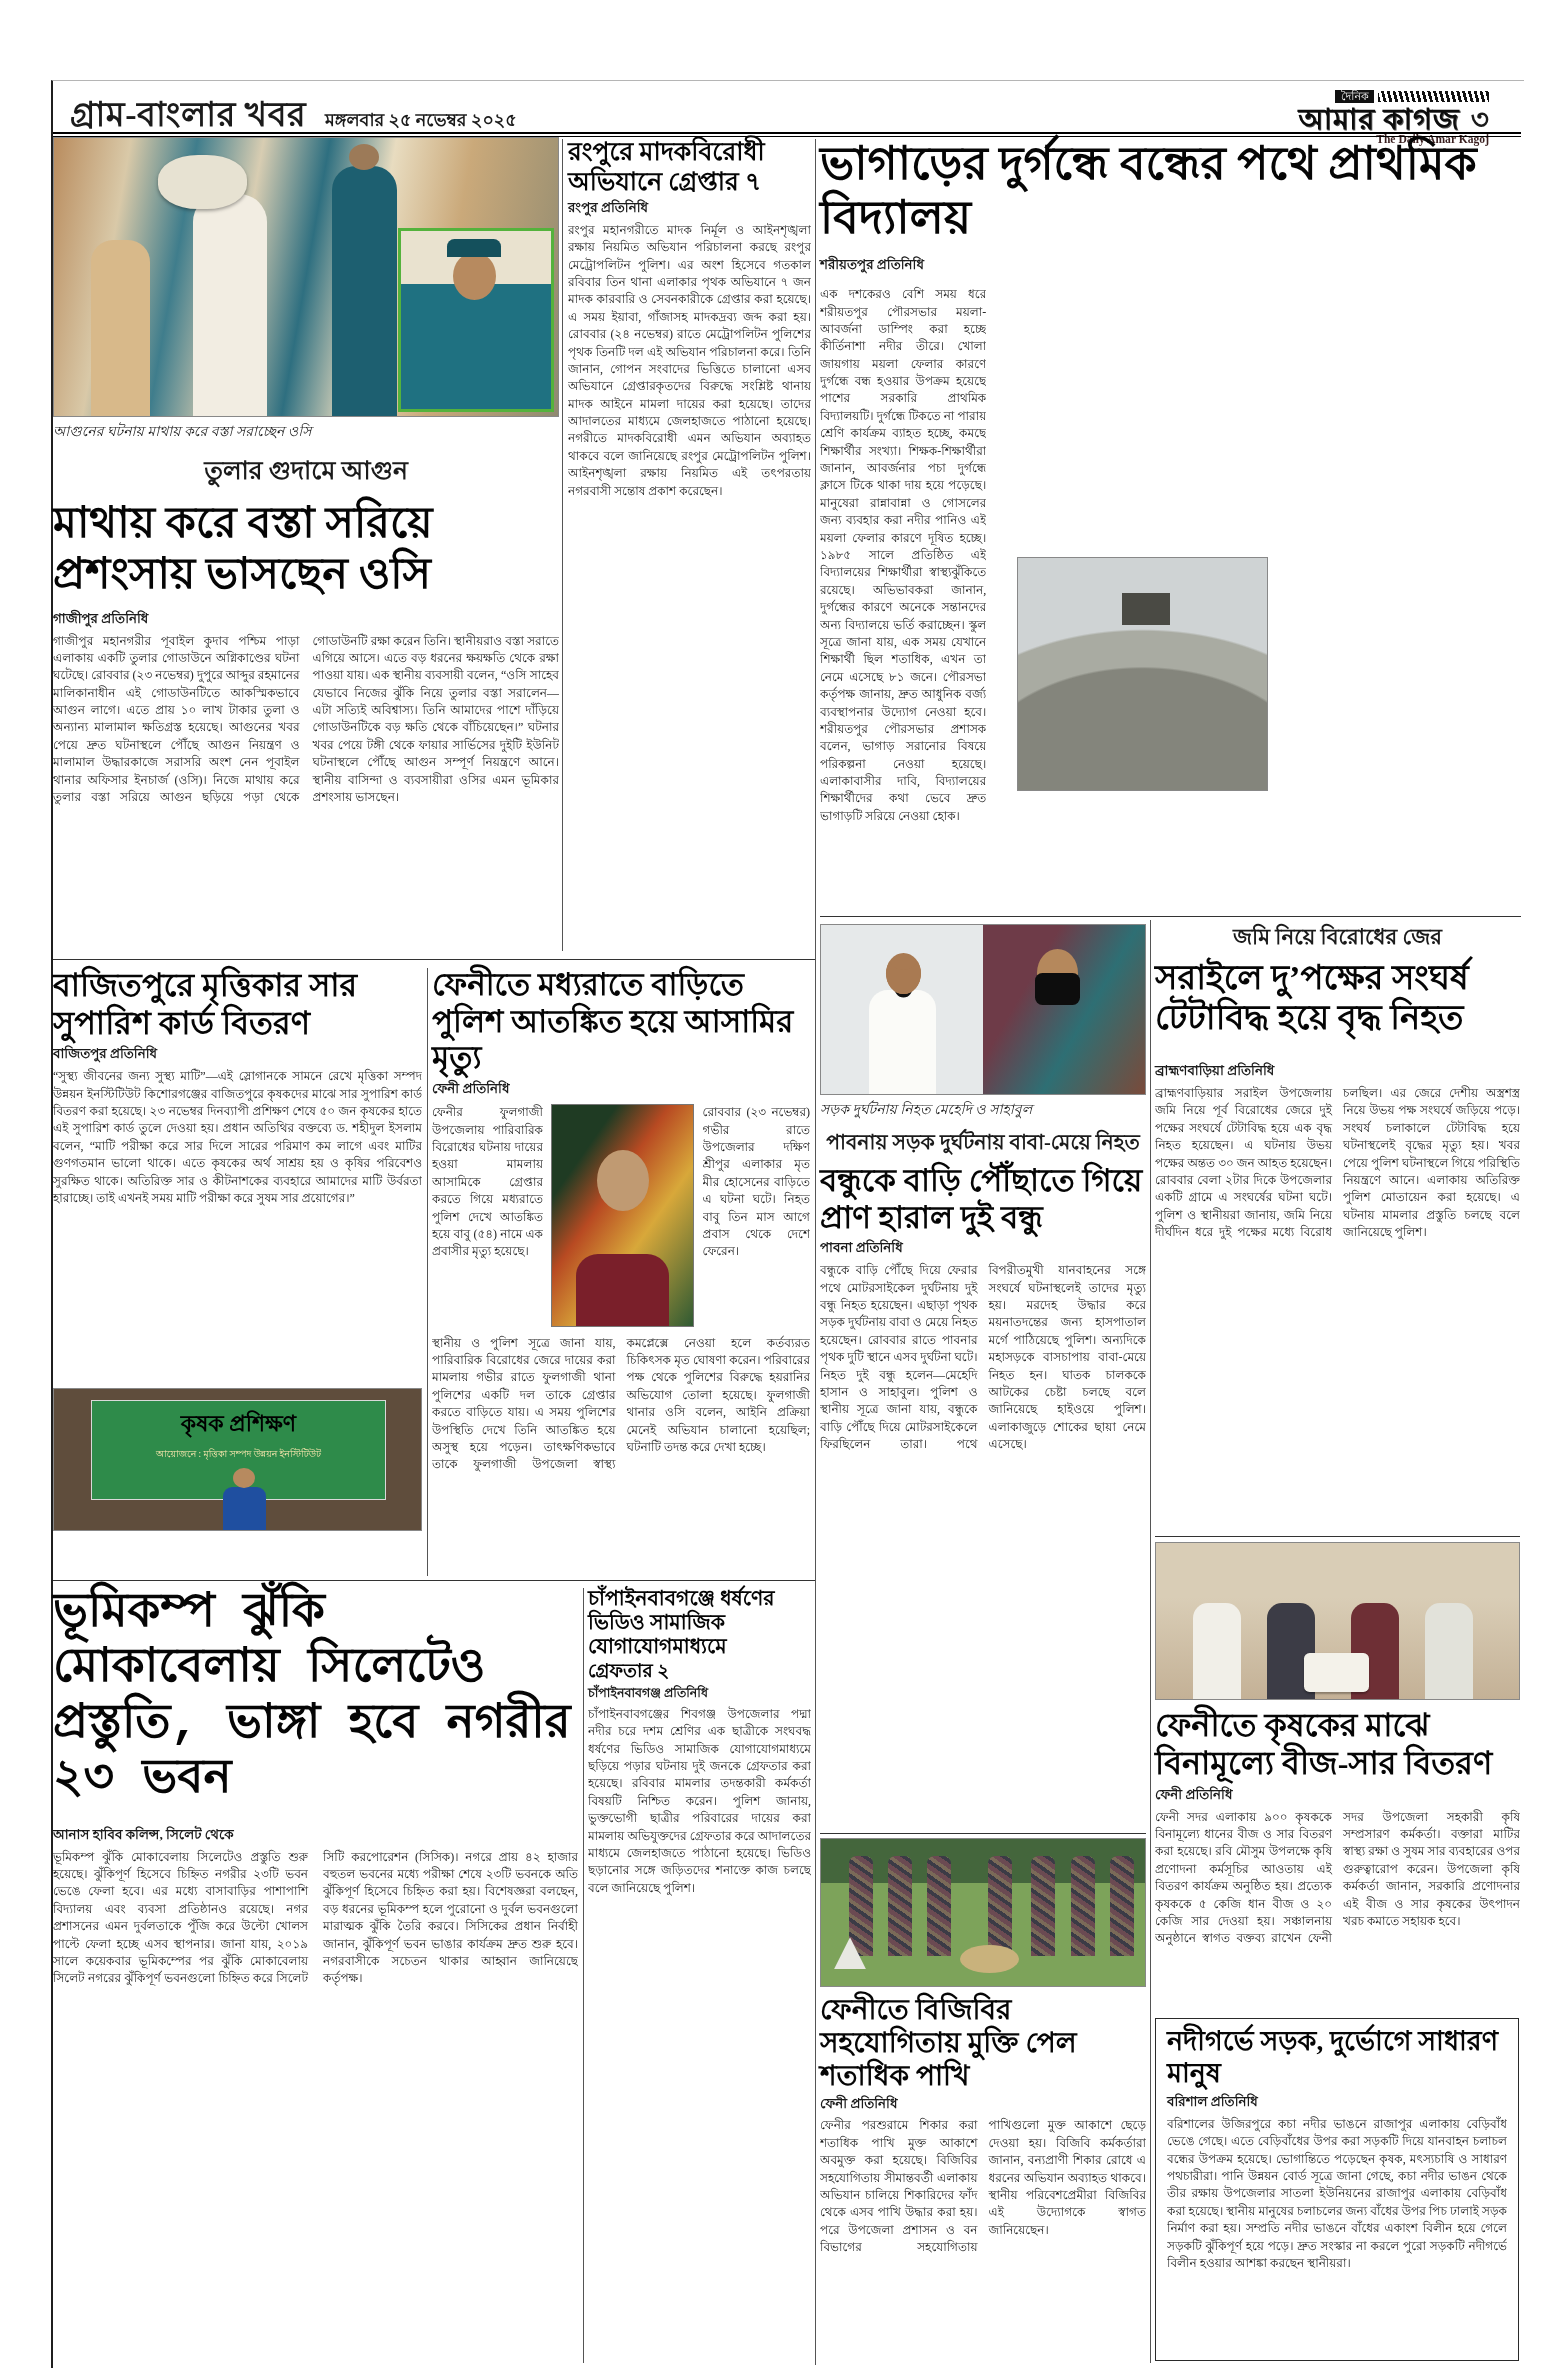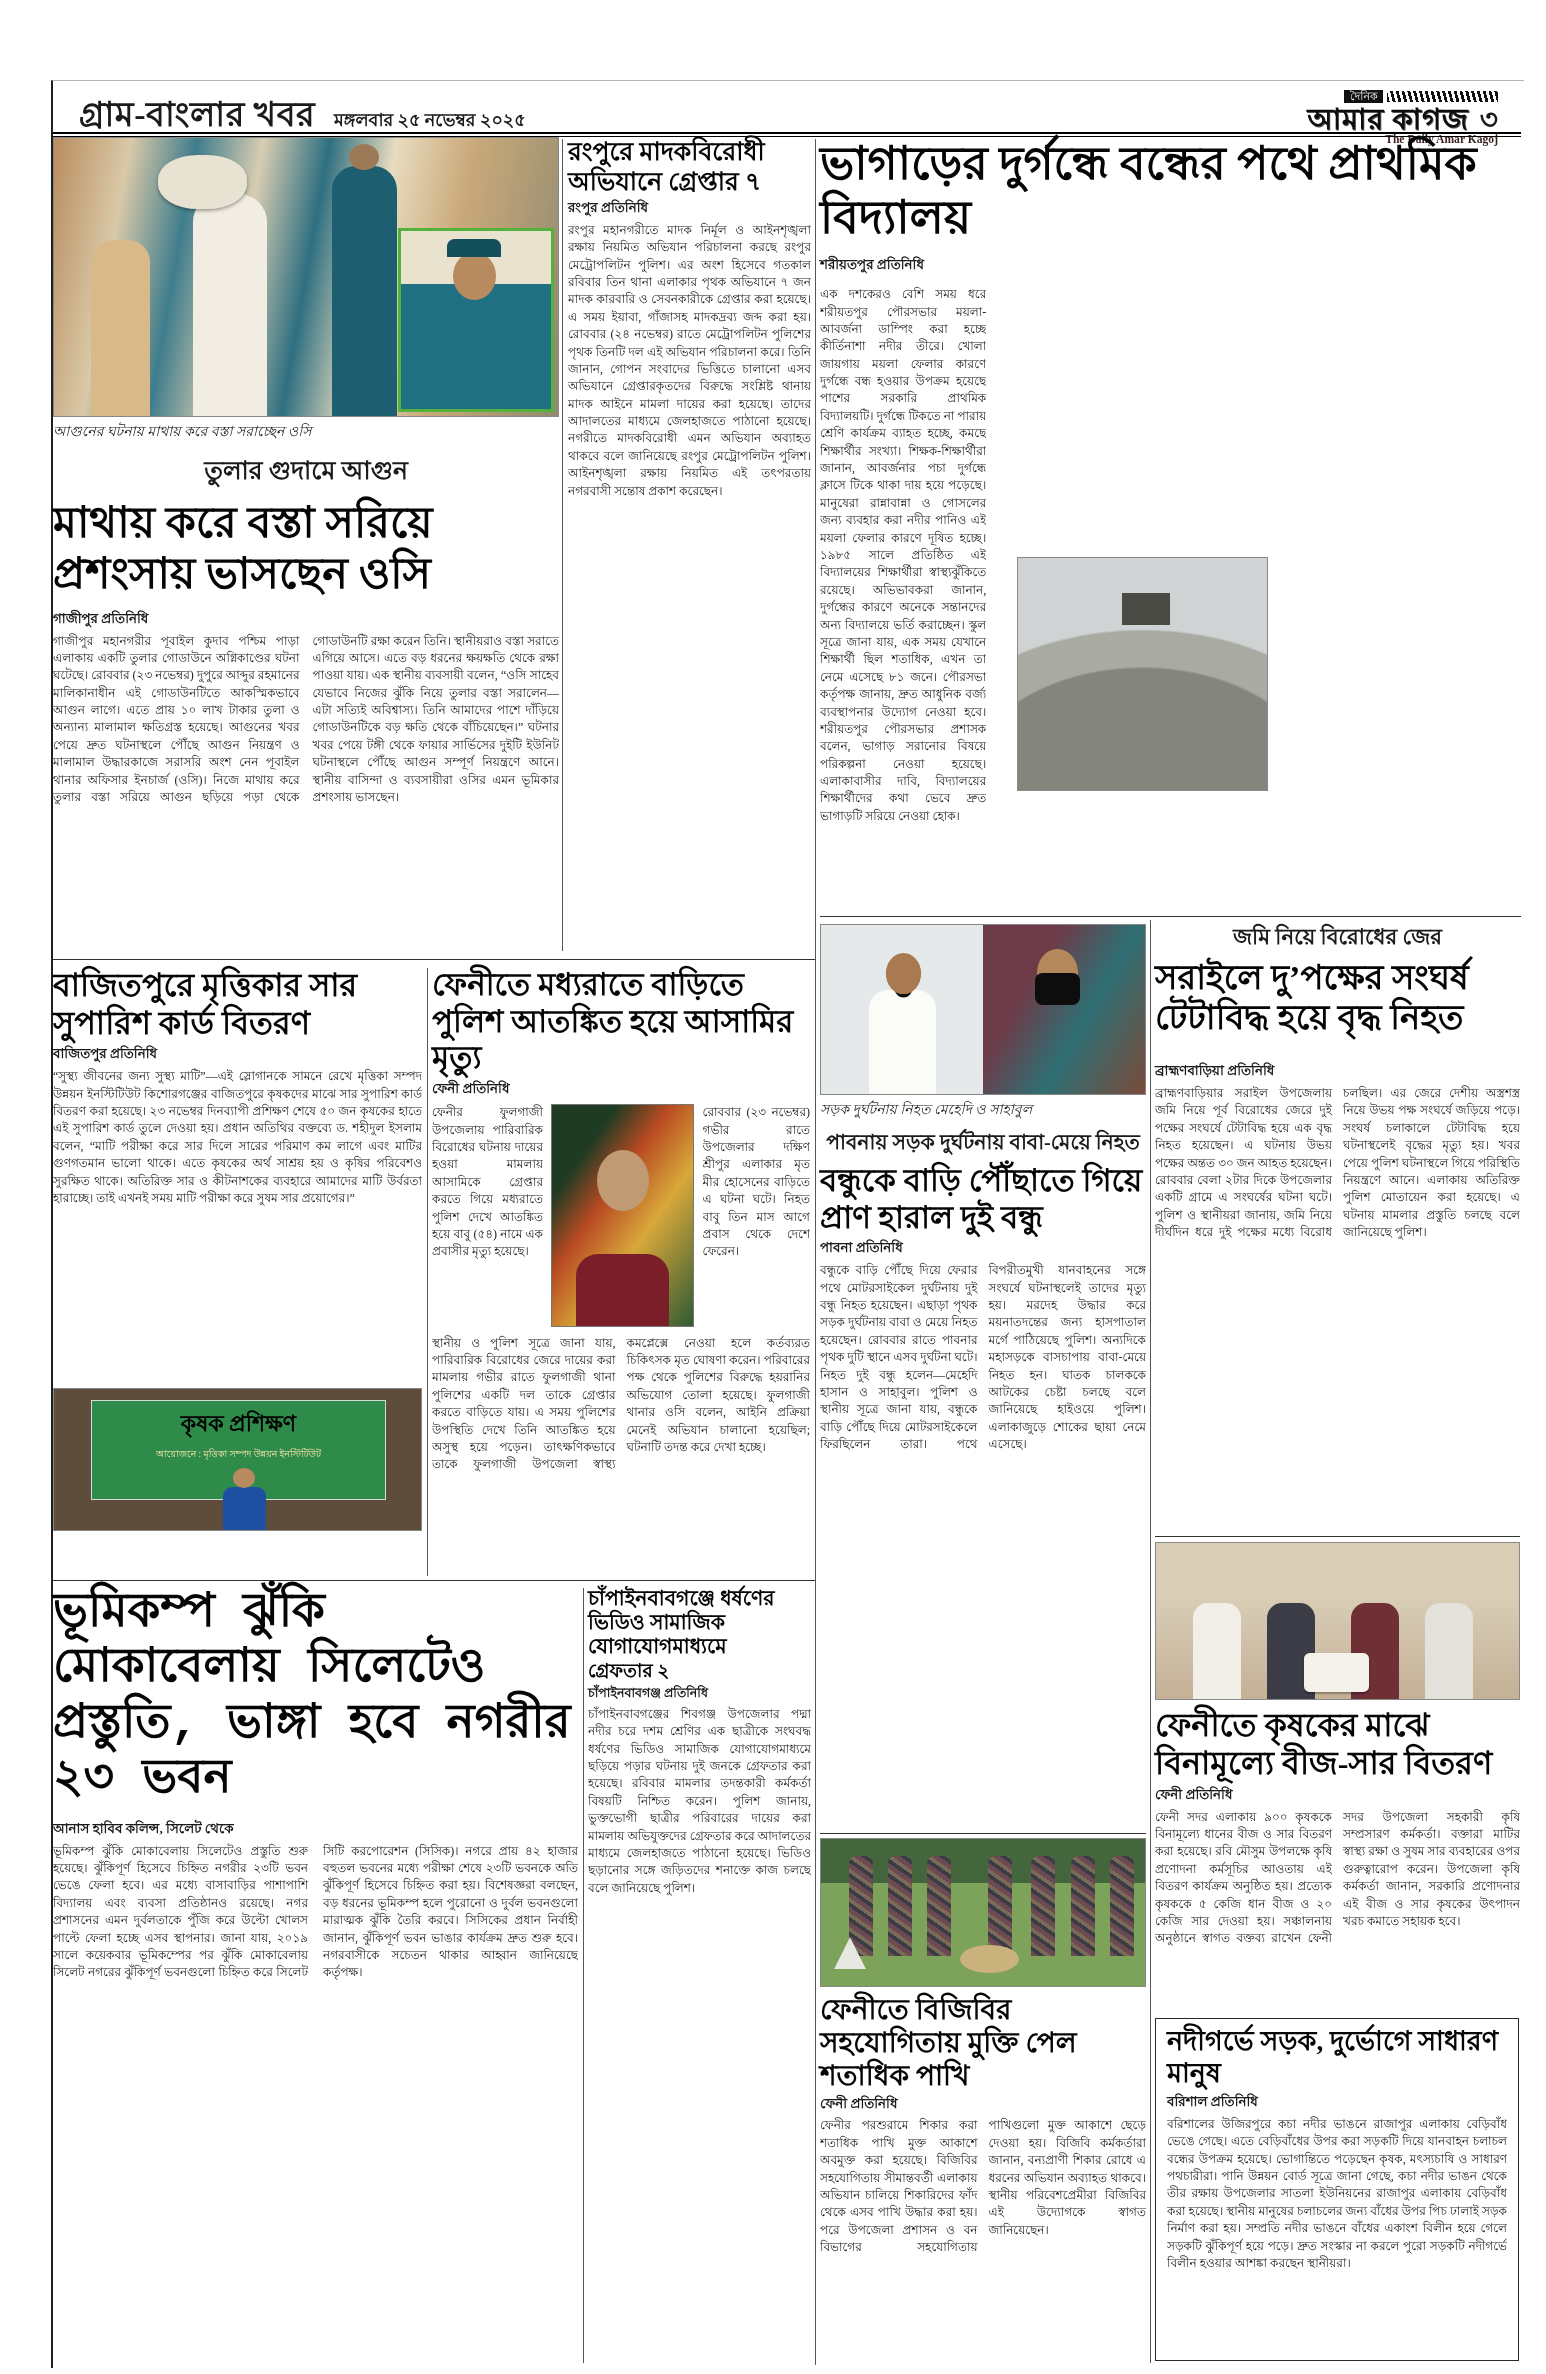--- a/index.html
+++ b/index.html
@@ -1,21 +1,21 @@
 <!DOCTYPE html>
 <html style="font-size:15px"><head>
 <meta charset="utf-8">
 <style>
   html,body{margin:0;padding:0;background:#ffffff;}
   #paper{position:relative;width:1546px;height:2375px;background:#ffffff;
          font-family:"Liberation Serif", serif;color:#1b1b1b;overflow:hidden;}
   .frame{position:absolute;left:51px;top:80px;width:1471px;height:2287px;
          border-left:2.3px solid #1f1f1f;border-top:1.4px solid #b5b5b5;}
   
-  .hdr{position:absolute;left:79px;top:88px;width:1447px;height:45px;}
+  .hdr{position:absolute;left:70px;top:88px;width:1447px;height:45px;}
   .hdr .sec{font-size:34px;font-weight:800;letter-spacing:0.5px;display:inline-block;}
   .hdr .dt{font-size:17.6px;font-weight:600;display:inline-block;margin-left:15px;}
   .brand{position:absolute;right:28px;top:0;text-align:right;line-height:1.05;}
   .brand .pre{display:inline-block;background:#111;color:#fff;font-size:11px;padding:0.9px 5.6px;vertical-align:middle;}
   .brand .wave{display:inline-block;width:111px;height:11px;vertical-align:middle;
     background:repeating-linear-gradient(75deg,#111 0 2.8px,#fff 2.8px 5.6px);}
   .brand .nm{font-size:29px;font-weight:900;color:#0d0d0d;letter-spacing:0.9px;display:inline-block;
     text-shadow:0.9px 0.9px 0 #555;}
   .brand .pg{font-size:28px;font-weight:900;display:inline-block;margin-left:7.4px;}
   .brand .en{font-size:11.6px;font-weight:700;color:#3a1f1f;}
@@ -210,21 +210,21 @@
       <i class="p3"></i>
       <i class="p4"></i>
     </div>
     <div class="hl" style="font-size:32px;margin-top:7.4px;">ফেনীতে কৃষকের মাঝে বিনামূল্যে বীজ-সার বিতরণ</div>
     <div class="by">ফেনী প্রতিনিধি</div>
     <div class="bd" style="height:204px;column-count:2;column-gap:11px;">ফেনী সদর এলাকায় ৯০০ কৃষককে বিনামূল্যে ধানের বীজ ও সার বিতরণ করা হয়েছে। রবি মৌসুম উপলক্ষে কৃষি প্রণোদনা কর্মসূচির আওতায় এই বিতরণ কার্যক্রম অনুষ্ঠিত হয়। প্রত্যেক কৃষককে ৫ কেজি ধান বীজ ও ২০ কেজি সার দেওয়া হয়। সঞ্চালনায় অনুষ্ঠানে স্বাগত বক্তব্য রাখেন ফেনী সদর উপজেলা সহকারী কৃষি সম্প্রসারণ কর্মকর্তা। বক্তারা মাটির স্বাস্থ্য রক্ষা ও সুষম সার ব্যবহারের ওপর গুরুত্বারোপ করেন। উপজেলা কৃষি কর্মকর্তা জানান, সরকারি প্রণোদনার এই বীজ ও সার কৃষকের উৎপাদন খরচ কমাতে সহায়ক হবে।</div>
   </div>
 
   <div class="a-eq">
     <div class="hl" style="font-size:47px;font-family:Liberation Mono, monospace;">ভূমিকম্প ঝুঁকি মোকাবেলায় সিলেটেও প্রস্তুতি, ভাঙ্গা হবে নগরীর ২৩ ভবন</div>
-    <div class="by" style="margin-top:11px;">আনাস হাবিব কলিন্স, সিলেট থেকে</div>
+    <div class="by" style="margin-top:17px;">আনাস হাবিব কলিন্স, সিলেট থেকে</div>
     <div class="bd" style="height:640px;column-count:2;column-gap:15px;">ভূমিকম্প ঝুঁকি মোকাবেলায় সিলেটেও প্রস্তুতি শুরু হয়েছে। ঝুঁকিপূর্ণ হিসেবে চিহ্নিত নগরীর ২৩টি ভবন ভেঙে ফেলা হবে। এর মধ্যে বাসাবাড়ির পাশাপাশি বিদ্যালয় এবং ব্যবসা প্রতিষ্ঠানও রয়েছে। নগর প্রশাসনের এমন দুর্বলতাকে পুঁজি করে উল্টো খোলস পাল্টে ফেলা হচ্ছে এসব স্থাপনার। জানা যায়, ২০১৯ সালে কয়েকবার ভূমিকম্পের পর ঝুঁকি মোকাবেলায় সিলেট নগরের ঝুঁকিপূর্ণ ভবনগুলো চিহ্নিত করে সিলেট সিটি করপোরেশন (সিসিক)। নগরে প্রায় ৪২ হাজার বহুতল ভবনের মধ্যে পরীক্ষা শেষে ২৩টি ভবনকে অতি ঝুঁকিপূর্ণ হিসেবে চিহ্নিত করা হয়। বিশেষজ্ঞরা বলছেন, বড় ধরনের ভূমিকম্প হলে পুরোনো ও দুর্বল ভবনগুলো মারাত্মক ঝুঁকি তৈরি করবে। সিসিকের প্রধান নির্বাহী জানান, ঝুঁকিপূর্ণ ভবন ভাঙার কার্যক্রম দ্রুত শুরু হবে। নগরবাসীকে সচেতন থাকার আহ্বান জানিয়েছে কর্তৃপক্ষ।</div>
   </div>
 
   <div class="a-chap">
     <div class="hl" style="font-size:20.4px;">চাঁপাইনবাবগঞ্জে ধর্ষণের ভিডিও সামাজিক যোগাযোগমাধ্যমে</div>
     <div class="hl" style="font-size:18.6px;margin-top:1.9px;">গ্রেফতার ২</div>
     <div class="by" style="font-size:12.5px;">চাঁপাইনবাবগঞ্জ প্রতিনিধি</div>
     <div class="bd" style="height:603px;">চাঁপাইনবাবগঞ্জের শিবগঞ্জ উপজেলার পদ্মা নদীর চরে দশম শ্রেণির এক ছাত্রীকে সংঘবদ্ধ ধর্ষণের ভিডিও সামাজিক যোগাযোগমাধ্যমে ছড়িয়ে পড়ার ঘটনায় দুই জনকে গ্রেফতার করা হয়েছে। রবিবার মামলার তদন্তকারী কর্মকর্তা বিষয়টি নিশ্চিত করেন। পুলিশ জানায়, ভুক্তভোগী ছাত্রীর পরিবারের দায়ের করা মামলায় অভিযুক্তদের গ্রেফতার করে আদালতের মাধ্যমে জেলহাজতে পাঠানো হয়েছে। ভিডিও ছড়ানোর সঙ্গে জড়িতদের শনাক্তে কাজ চলছে বলে জানিয়েছে পুলিশ।</div>
   </div>
 

